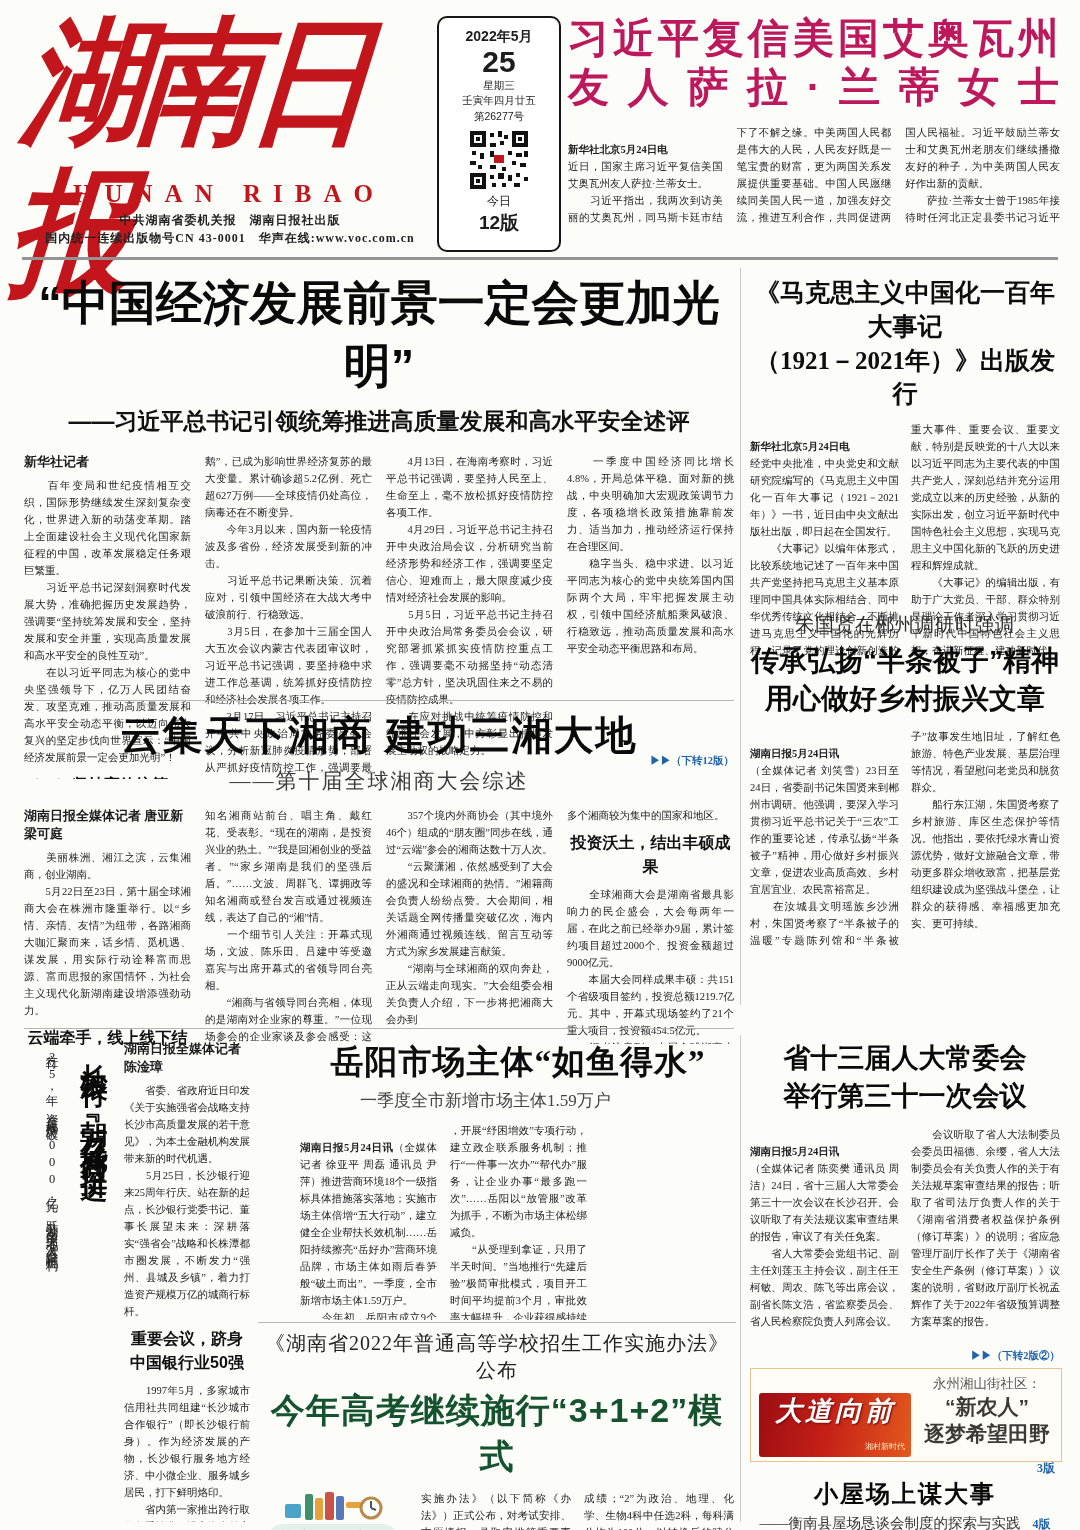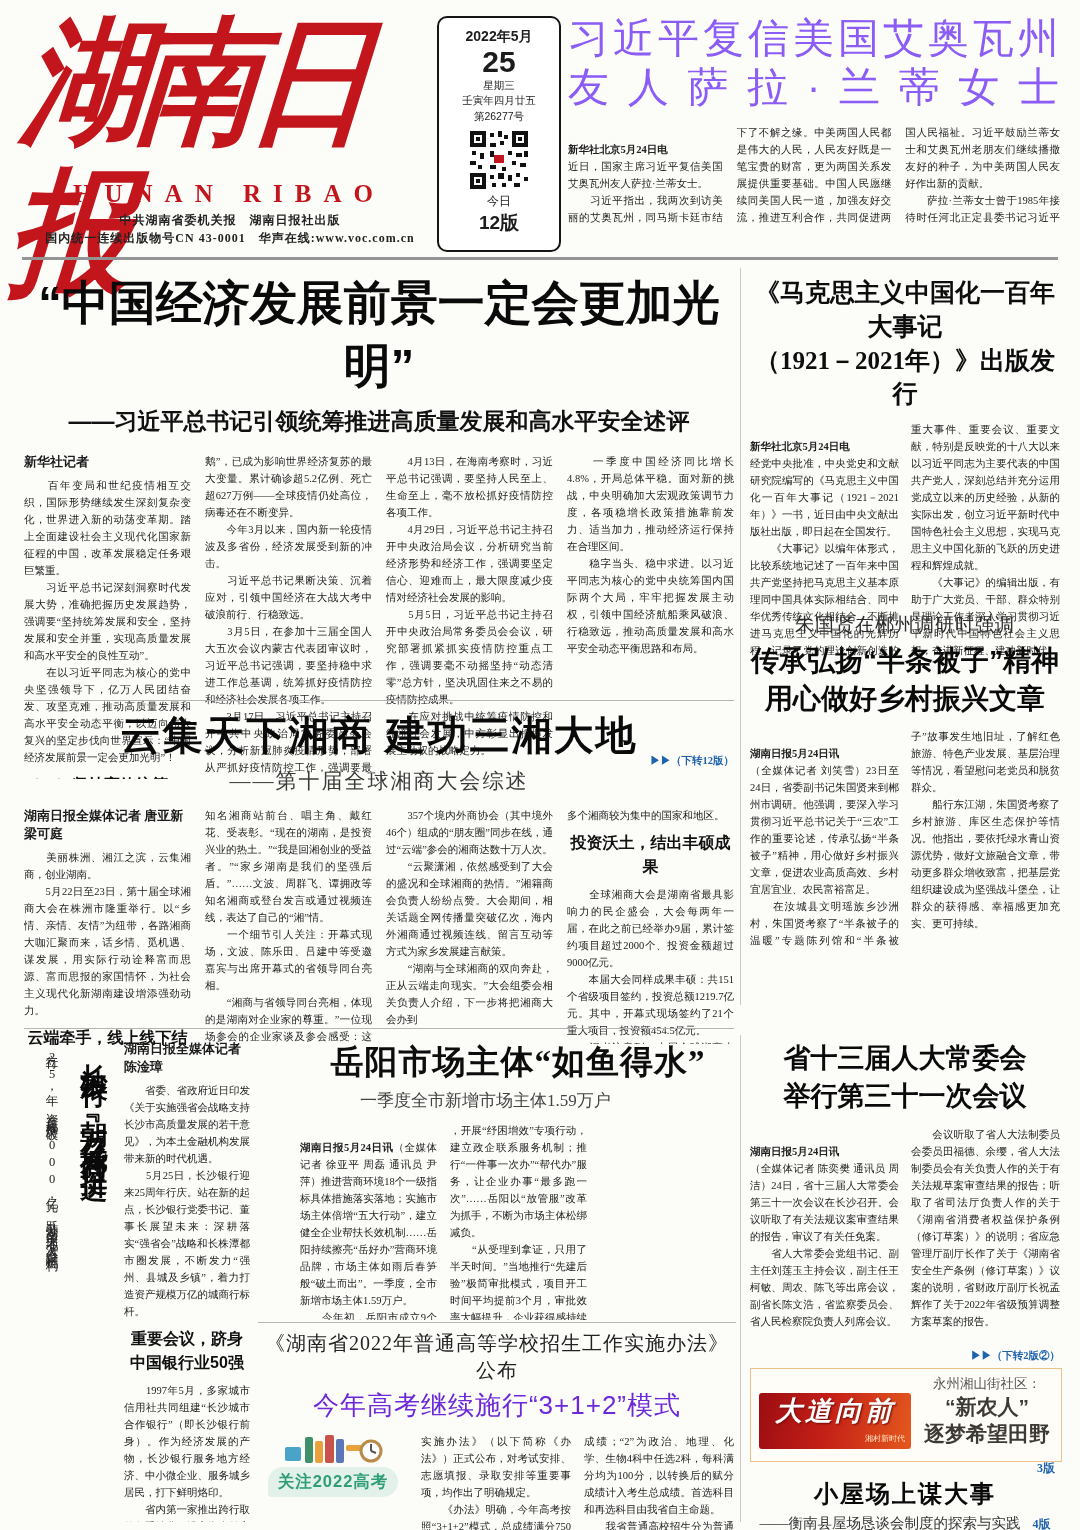--- a/index.html
+++ b/index.html
@@ -27,33 +27,33 @@
   .mast-small{font-size:12px;color:#222;font-weight:bold;letter-spacing:1px;}
   
   .datebox{border:2px solid #151515;border-radius:10px;text-align:center;background:#fff;}
   .datebox .ym{font-size:14px;font-weight:bold;margin-top:10px;}
   .datebox .day{font-size:30px;font-weight:bold;line-height:1.05;font-family:"Liberation Sans",sans-serif;}
   .datebox .meta{font-size:10.5px;line-height:1.5;color:#222;}
   .datebox .today{font-size:12px;margin-top:2px;}
   .datebox .pages{font-size:19px;font-weight:bold;}
   
   .just{text-align:justify;text-align-last:justify;}
-  .h-top{font-size:41px;font-weight:400;line-height:1.2;letter-spacing:1px;color:#8b5cf6;}
+  .h-top{font-size:41px;font-weight:700;line-height:1.2;letter-spacing:1px;color:#be185d;}
   .h-main{font-size:47px;font-weight:900;letter-spacing:0px;color:#0a0a0a;}
   .h-sub-main{font-size:23px;font-weight:bold;color:#111;}
   .h-marx{font-size:25px;font-weight:900;line-height:1.35;color:#0d0d0d;}
   .kicker{font-size:19px;color:#2b2b2b;letter-spacing:1px;}
   .h-zhu{font-size:28px;font-weight:900;line-height:1.35;color:#0a0a0a;}
   .h-xs{font-size:40px;font-weight:900;letter-spacing:2px;color:#0a0a0a;}
   .h-xs-sub{font-size:21px;color:#3a3a3a;letter-spacing:2px;}
   .byline-b{font-size:13px;font-weight:bold;margin-bottom:6px;}
   .h-yy{font-size:33px;font-weight:900;letter-spacing:1px;color:#0d0d0d;}
   .h-yy-sub{font-size:17px;color:#444;}
   .h-gk-kicker{font-size:20px;color:#222;letter-spacing:1px;}
-  .h-gk{font-size:26px;font-weight:400;color:#6d28d9;letter-spacing:1px;}
+  .h-gk{font-size:34px;font-weight:700;color:#14532d;letter-spacing:1px;}
   .h-rd{font-size:27px;font-weight:900;line-height:1.4;color:#0a0a0a;}
   .h-wc{font-size:24px;font-weight:900;color:#0a0a0a;letter-spacing:2px;}
   .wc-sub{font-size:14.5px;color:#333;}
   .pageref{color:#1f63ad;font-size:12px;font-weight:bold;}
   
   .vtext{writing-mode:vertical-rl;text-orientation:upright;}
   .v-intro{font-size:12.5px;letter-spacing:3px;color:#222;line-height:1.35;}
   .v-head{font-size:27px;font-weight:900;letter-spacing:6px;color:#0a0a0a;}
   
   .gk-badge-pill{background:#e2f1e9;color:#2f9d77;font-weight:900;font-size:16.5px;
@@ -324,21 +324,21 @@
     <div class="body-text" style="margin-top:10px;height:220px;column-count:2;column-gap:12px;">
       <span class="dateline">湖南日报5月24日讯</span>
       <span>（全媒体记者 陈奕樊 通讯员 周洁）24日，省十三届人大常委会第三十一次会议在长沙召开。会议听取了有关法规议案审查结果的报告，审议了有关任免案。
 　　省人大常委会党组书记、副主任刘莲玉主持会议，副主任王柯敏、周农、陈飞等出席会议，副省长陈文浩，省监察委员会、省人民检察院负责人列席会议。
 　　会议听取了省人大法制委员会委员田福德、余缨，省人大法制委员会有关负责人作的关于有关法规草案审查结果的报告；听取了省司法厅负责人作的关于《湖南省消费者权益保护条例（修订草案）》的说明；省应急管理厅副厅长作了关于《湖南省安全生产条例（修订草案）》议案的说明，省财政厅副厅长祝孟辉作了关于2022年省级预算调整方案草案的报告。</span>
     </div>
     <div class="jump">▶▶（下转2版②）</div>
   </div>
 
   <div class="abs dadao-box" style="left:750px;top:1368px;width:310px;height:92px;">
-    <div class="dadao-banner abs" style="left:8px;top:14px;width:152px;height:56px;">
+    <div class="dadao-banner abs" style="left:8px;top:14px;width:152px;height:64px;">
       <div class="cal center" style="margin-top:10px;">大道向前</div>
       <div class="tag sans">湘村新时代</div>
     </div>
     <div class="abs center" style="left:168px;top:6px;width:136px;">
       <div class="dadao-kicker sans">永州湘山街社区：</div>
       <div class="dadao-line sans">“新农人”</div>
       <div class="dadao-line sans">逐梦希望田野</div>
     </div>
     <div class="abs pageref" style="right:6px;bottom:-16px;">3版</div>
   </div>

